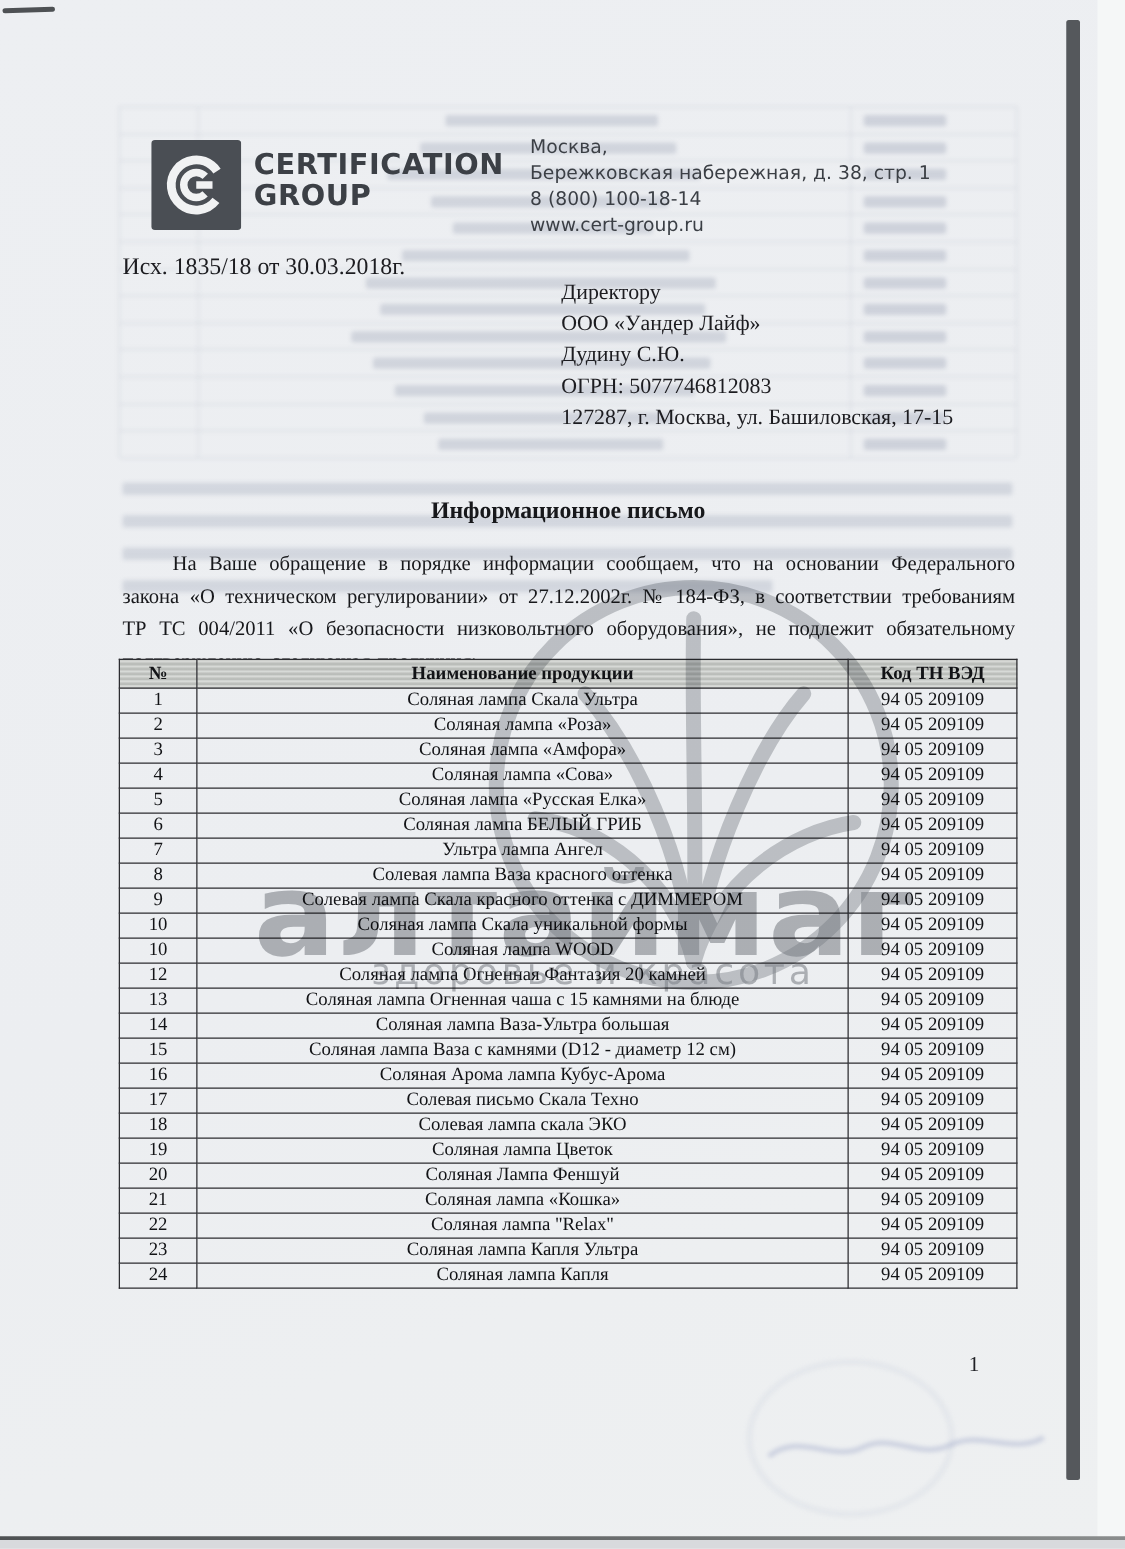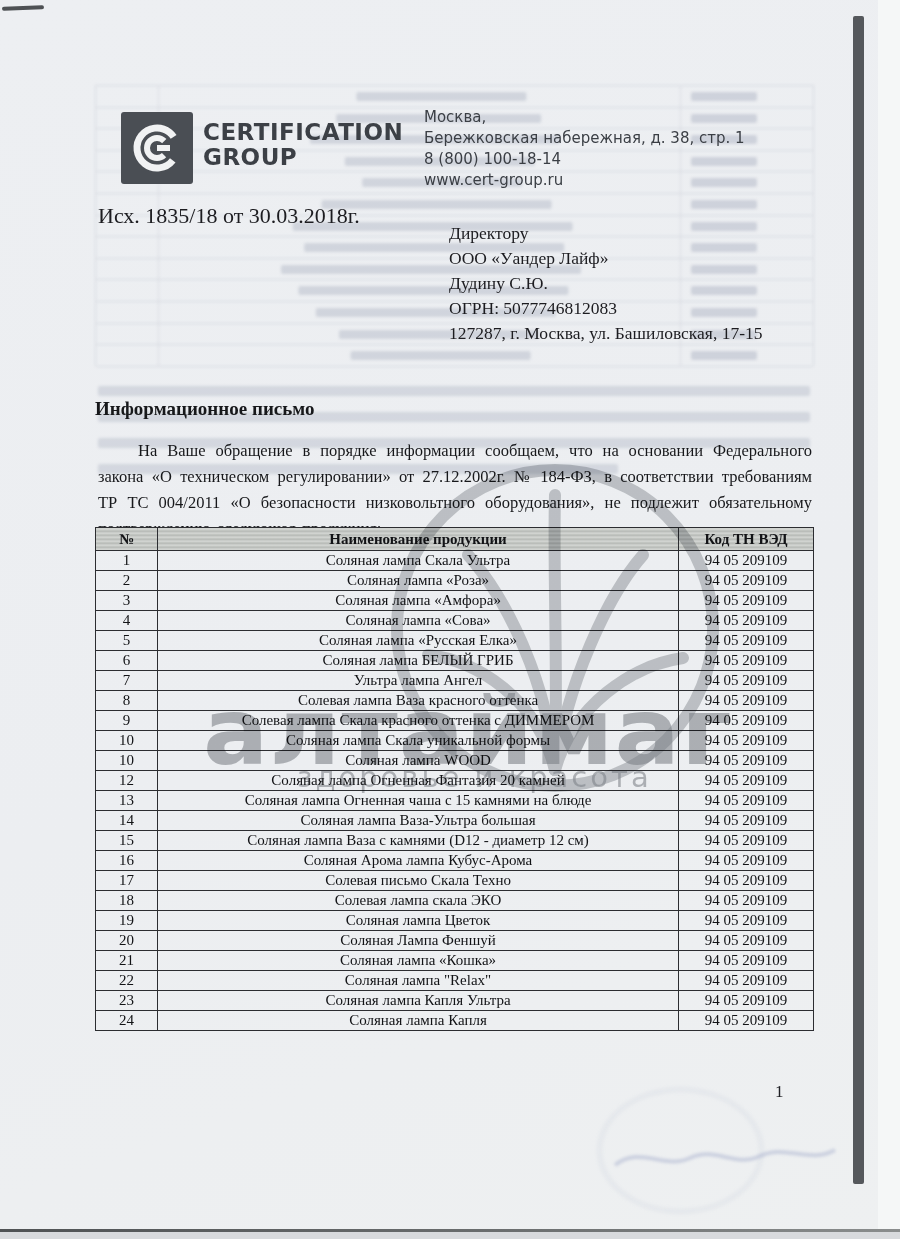--- a/index.html
+++ b/index.html
@@ -24,25 +24,25 @@
   .ghost-name{position:absolute;top:6px;left:50%;transform:translateX(-58%);height:9px;background:rgba(125,135,160,.5);border-radius:2px;display:block;}
   .ghost-vline{position:absolute;top:0;bottom:0;width:1px;background:rgba(110,120,145,.3);}
   .ghost-par-bar{position:absolute;left:98px;width:712px;height:10px;background:rgba(125,135,160,.45);border-radius:2px;}
 
   
   .logo-square{position:absolute;left:121px;top:112px;width:72px;height:72px;z-index:2;}
   .logo-text{position:absolute;left:203px;top:120px;z-index:2;font-family:"DejaVu Sans",sans-serif;
       font-weight:bold;color:#3c4046;font-size:23px;line-height:25px;letter-spacing:.5px;}
   .address{position:absolute;left:424px;top:107px;z-index:2;font-family:"DejaVu Sans",sans-serif;
       font-size:15px;line-height:21px;color:#3b3f45;}
-  .ref-line{position:absolute;left:98px;top:203px;z-index:2;font-size:22px;color:#1c1c20;}
+  .ref-line{position:absolute;left:98px;top:203px;z-index:2;font-size:19px;color:#1c1c20;}
   .recipient{position:absolute;left:449px;top:221px;z-index:2;font-size:17.5px;line-height:25px;color:#1c1c20;}
 
   
-  .title{position:absolute;left:95px;top:398px;width:719px;z-index:2;text-align:left;
+  .title{position:absolute;left:95px;top:398px;width:719px;z-index:2;text-align:center;
       font-weight:bold;font-size:19px;color:#17181b;}
   .paragraph{position:absolute;left:98px;top:438px;width:714px;z-index:2;font-size:16.5px;
       line-height:26px;text-align:justify;text-indent:40px;color:#17181b;word-spacing:2px;}
 
   
   .product-table{position:absolute;left:95px;top:527px;width:719px;z-index:2;
       border-collapse:collapse;font-size:15px;color:#121316;}
   .product-table th,.product-table td{border:1.4px solid #2c2d31;text-align:center;padding:0 4px;}
   .product-table th{height:23px;font-size:15px;
       background:#c9ccc8;

